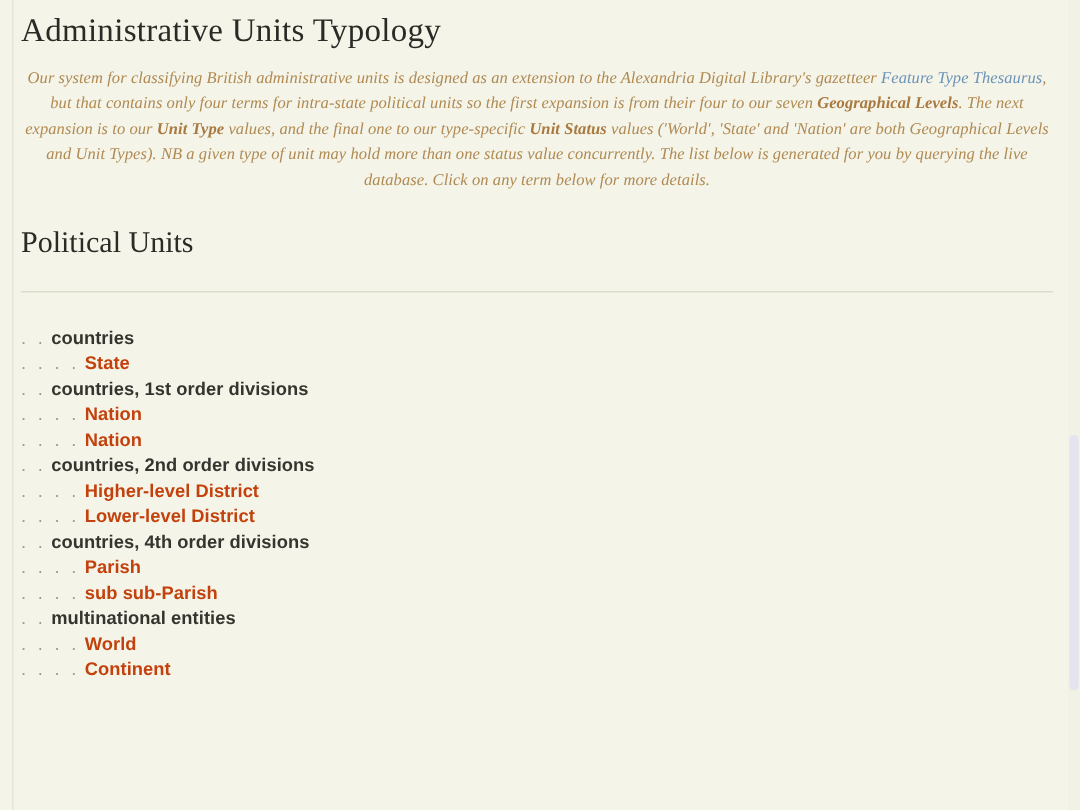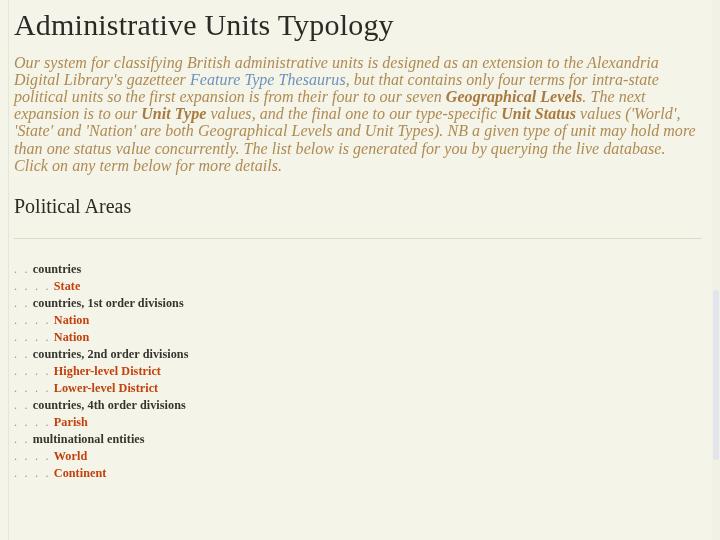--- a/index.html
+++ b/index.html
@@ -36,39 +36,39 @@
 
   .content {
     position: relative;
     padding: 0 14px 0 14px;
     box-sizing: border-box;
     width: 716px;
   }
 
   .page-title {
     font-family: "Liberation Serif", serif;
-    font-size: 30px;
+    font-size: 22px;
     font-weight: 400;
     color: #2c2a26;
     margin: 0;
     padding: 6px 0 0 0;
     letter-spacing: 0.2px;
     line-height: 1.25;
   }
 
   .intro {
     font-family: "Liberation Serif", serif;
     font-style: italic;
-    font-size: 16px;
+    font-size: 11px;
     line-height: 17.2px;
     color: #b08a53;
     margin: 10px 0 0 0;
     padding: 0;
     letter-spacing: 0.05px;
-    text-align: left;
+    text-align: center;
   }
   .intro .lnk {
     color: #6d93b8;
     text-decoration: none;
     font-style: italic;
   }
   .intro .term {
     color: #a9793f;
     font-weight: bold;
     font-style: italic;
@@ -92,21 +92,21 @@
     width: 100%;
   }
 
   .term-list {
     list-style: none;
     margin: 0;
     padding: 22px 0 0 0;
   }
 
   .term-row {
-    font-family: Liberation Serif, serif;
+    font-family: Liberation Sans, sans-serif;
     font-size: 12.2px;
     line-height: 17px;
     white-space: nowrap;
     padding: 0;
     margin: 0;
   }
 
   .dots {
     color: #9b9b8d;
     letter-spacing: 2.2px;
@@ -149,35 +149,36 @@
 <body>
 
 <div id="page">
 
   <div class="content">
 
     <h1 class="page-title">Administrative Units Typology</h1>
 
     <p class="intro"><span>Our system for classifying British administrative units is designed as an extension to the Alexandria Digital Library's gazetteer </span><a class="lnk" href="#">Feature Type Thesaurus</a><span>, but that contains only four terms for intra-state political units so the first expansion is from their four to our seven </span><span class="term">Geographical Levels</span><span>. The next expansion is to our </span><span class="term">Unit Type</span><span> values, and the final one to our type-specific </span><span class="term">Unit Status</span><span> values ('World', 'State' and 'Nation' are both Geographical Levels and Unit Types). NB a given type of unit may hold more than one status value concurrently. The list below is generated for you by querying the live database. Click on any term below for more details.</span></p>
 
-    <h2 class="section-title">Political Areas</h2>
+    <h2 class="section-title">Political Units</h2>
 
     <hr class="divider">
 
     <ul class="term-list" id="term-list">
         <li class="term-row"><span class="dots">. .</span> <span class="parent-label">countries</span></li>
         <li class="term-row"><span class="dots">. . . .</span> <a class="child-link" href="#">State</a></li>
         <li class="term-row"><span class="dots">. .</span> <span class="parent-label">countries, 1st order divisions</span></li>
         <li class="term-row"><span class="dots">. . . .</span> <a class="child-link" href="#">Nation</a></li>
         <li class="term-row"><span class="dots">. . . .</span> <a class="child-link" href="#">Nation</a></li>
         <li class="term-row"><span class="dots">. .</span> <span class="parent-label">countries, 2nd order divisions</span></li>
         <li class="term-row"><span class="dots">. . . .</span> <a class="child-link" href="#">Higher-level District</a></li>
         <li class="term-row"><span class="dots">. . . .</span> <a class="child-link" href="#">Lower-level District</a></li>
         <li class="term-row"><span class="dots">. .</span> <span class="parent-label">countries, 4th order divisions</span></li>
         <li class="term-row"><span class="dots">. . . .</span> <a class="child-link" href="#">Parish</a></li>
+        <li class="term-row"><span class="dots">. . . .</span> <a class="child-link" href="#">sub sub-Parish</a></li>
         <li class="term-row"><span class="dots">. .</span> <span class="parent-label">multinational entities</span></li>
         <li class="term-row"><span class="dots">. . . .</span> <a class="child-link" href="#">World</a></li>
         <li class="term-row"><span class="dots">. . . .</span> <a class="child-link" href="#">Continent</a></li>
       </ul>
 
   </div>
 
   <div class="scrollbar-track">
     <div class="scrollbar-thumb"></div>
   </div>

